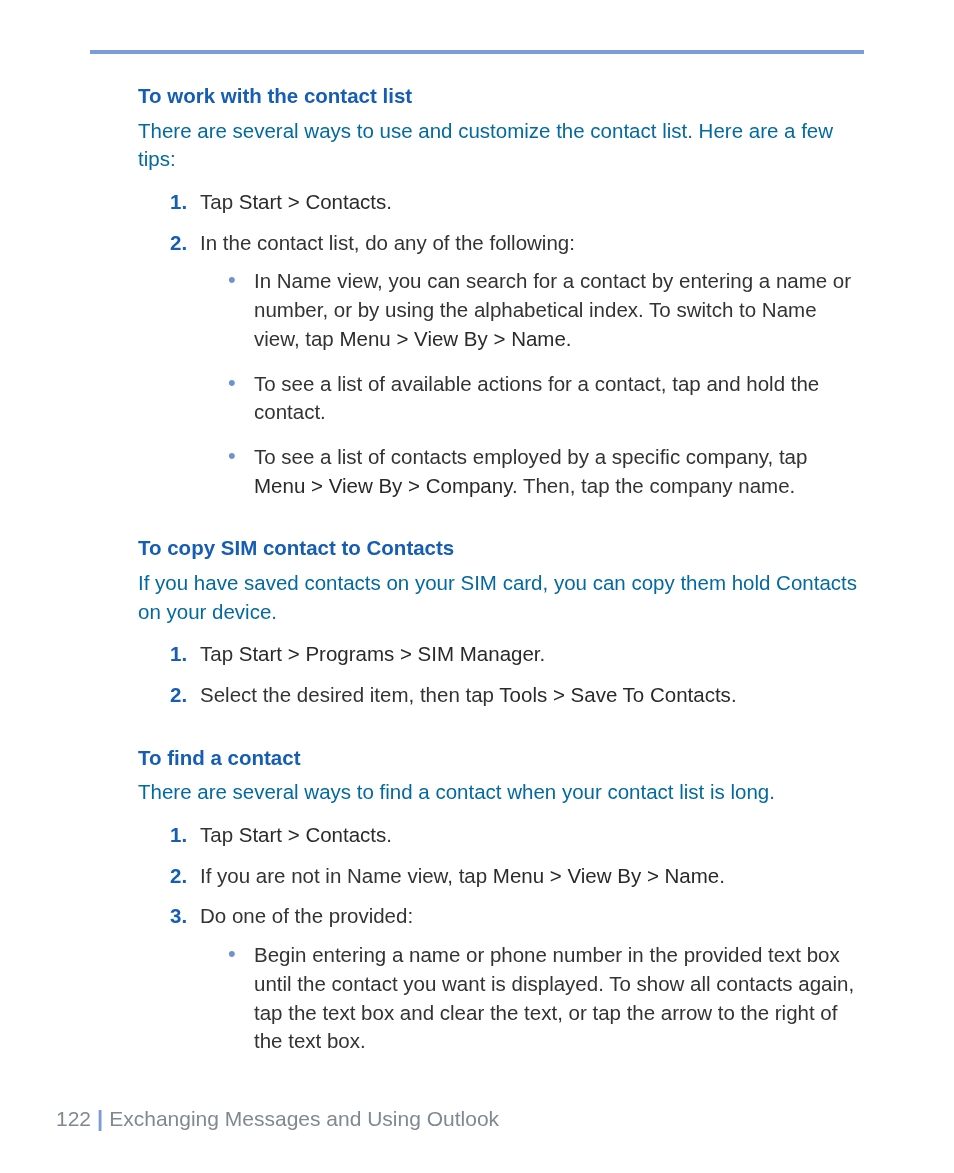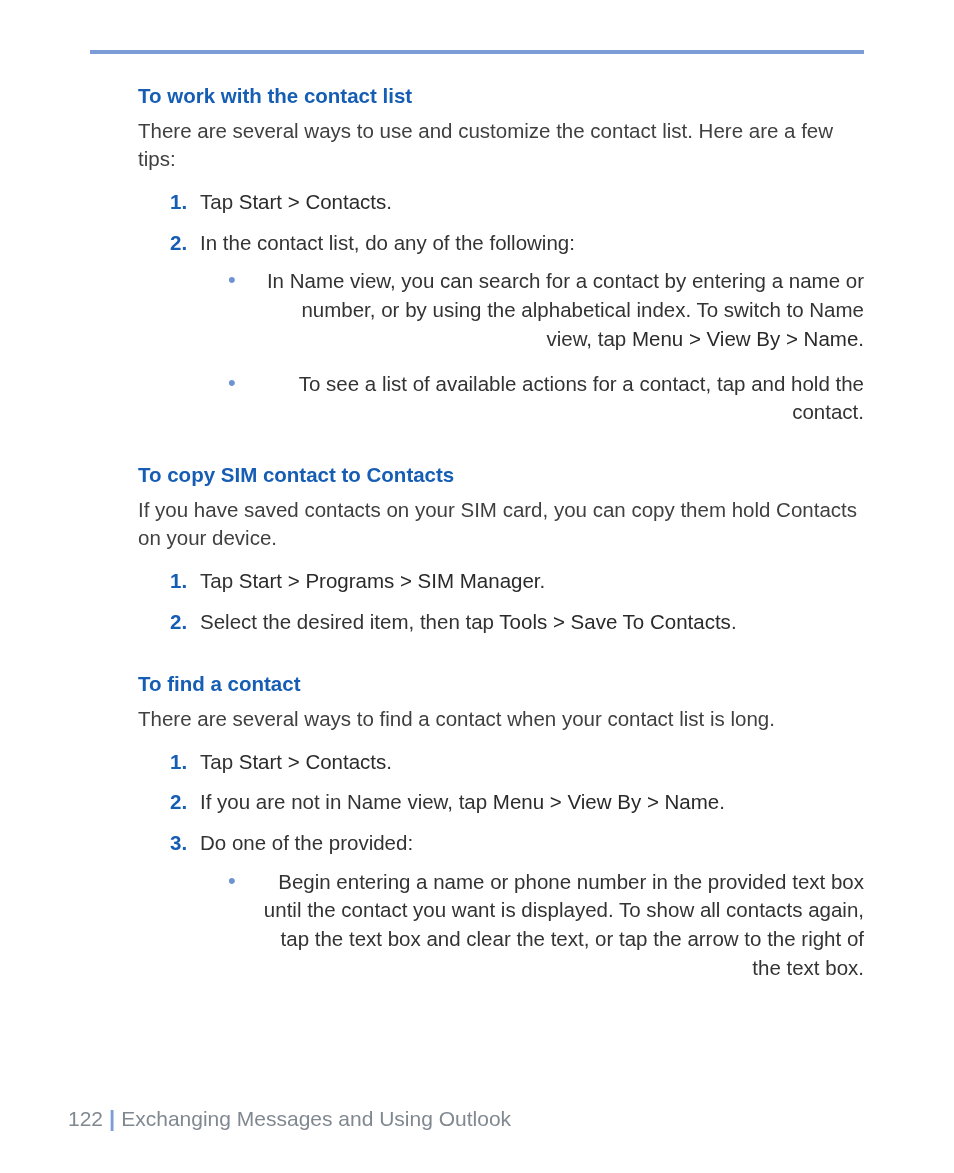--- a/index.html
+++ b/index.html
@@ -26,21 +26,21 @@
     padding-left: 48px;
     padding-right: 0;
   }
   .sec-title {
     color: #165db4;
     font-weight: bold;
     margin: 0 0 6px 0;
   }
   .sec-intro {
     margin: 0 0 14px 0;
-    color: #404040;
+    color: #0369a1;
   }
   .section-gap { margin-top: 34px; }
   ol.steps {
     list-style: none;
     margin: 0 0 0 0;
     padding: 0 0 0 32px;
   }
   ol.steps > li {
     position: relative;
     padding-left: 30px;
@@ -56,35 +56,34 @@
   }
   ul.bullets {
     list-style: none;
     margin: 10px 0 0 0;
     padding: 0 0 0 28px;
   }
   ul.bullets > li {
     position: relative;
     padding-left: 26px;
     margin: 0 0 16px 0;
-    text-align: right;
   }
   ul.bullets > li::before {
     content: "•";
     position: absolute;
     left: 0;
     top: 0;
     color: #6d93d3;
     font-size: 22px;
     line-height: 1.2;
   }
   .bold { font-weight: normal; color:#2a2a2a; }
   .footer {
     position: absolute;
-    left: 68px;
+    left: 56px;
     bottom: 38px;
     color: #808890;
     font-size: 21px;
   }
   .footer .sep {
     color: #7b9cd6;
     font-weight: bold;
     padding: 0 6px 0 6px;
     font-size: 22px;
   }
@@ -108,20 +107,23 @@
         </li>
         <li>
           <span class="num">2.</span>
           <span>In the contact list, do any of the following:</span>
           <ul class="bullets">
             <li>
               <span>In Name view, you can search for a contact by entering a name or number, or by using the alphabetical index. To switch to Name view, tap </span><span class="bold">Menu &gt; View By &gt; Name.</span>
             </li>
             <li>
               <span>To see a list of available actions for a contact, tap and hold the contact.</span>
+            </li>
+            <li>
+              <span>To see a list of contacts employed by a specific company, tap </span><span class="bold">Menu &gt; View By &gt; Company</span><span>. Then, tap the company name.</span>
             </li>
           </ul>
         </li>
       </ol>
     </div>
 
     <div class="section-gap">
       <p class="sec-title">To copy SIM contact to Contacts</p>
       <p class="sec-intro">If you have saved contacts on your SIM card, you can copy them hold Contacts on your device.</p>
       <ol class="steps">

